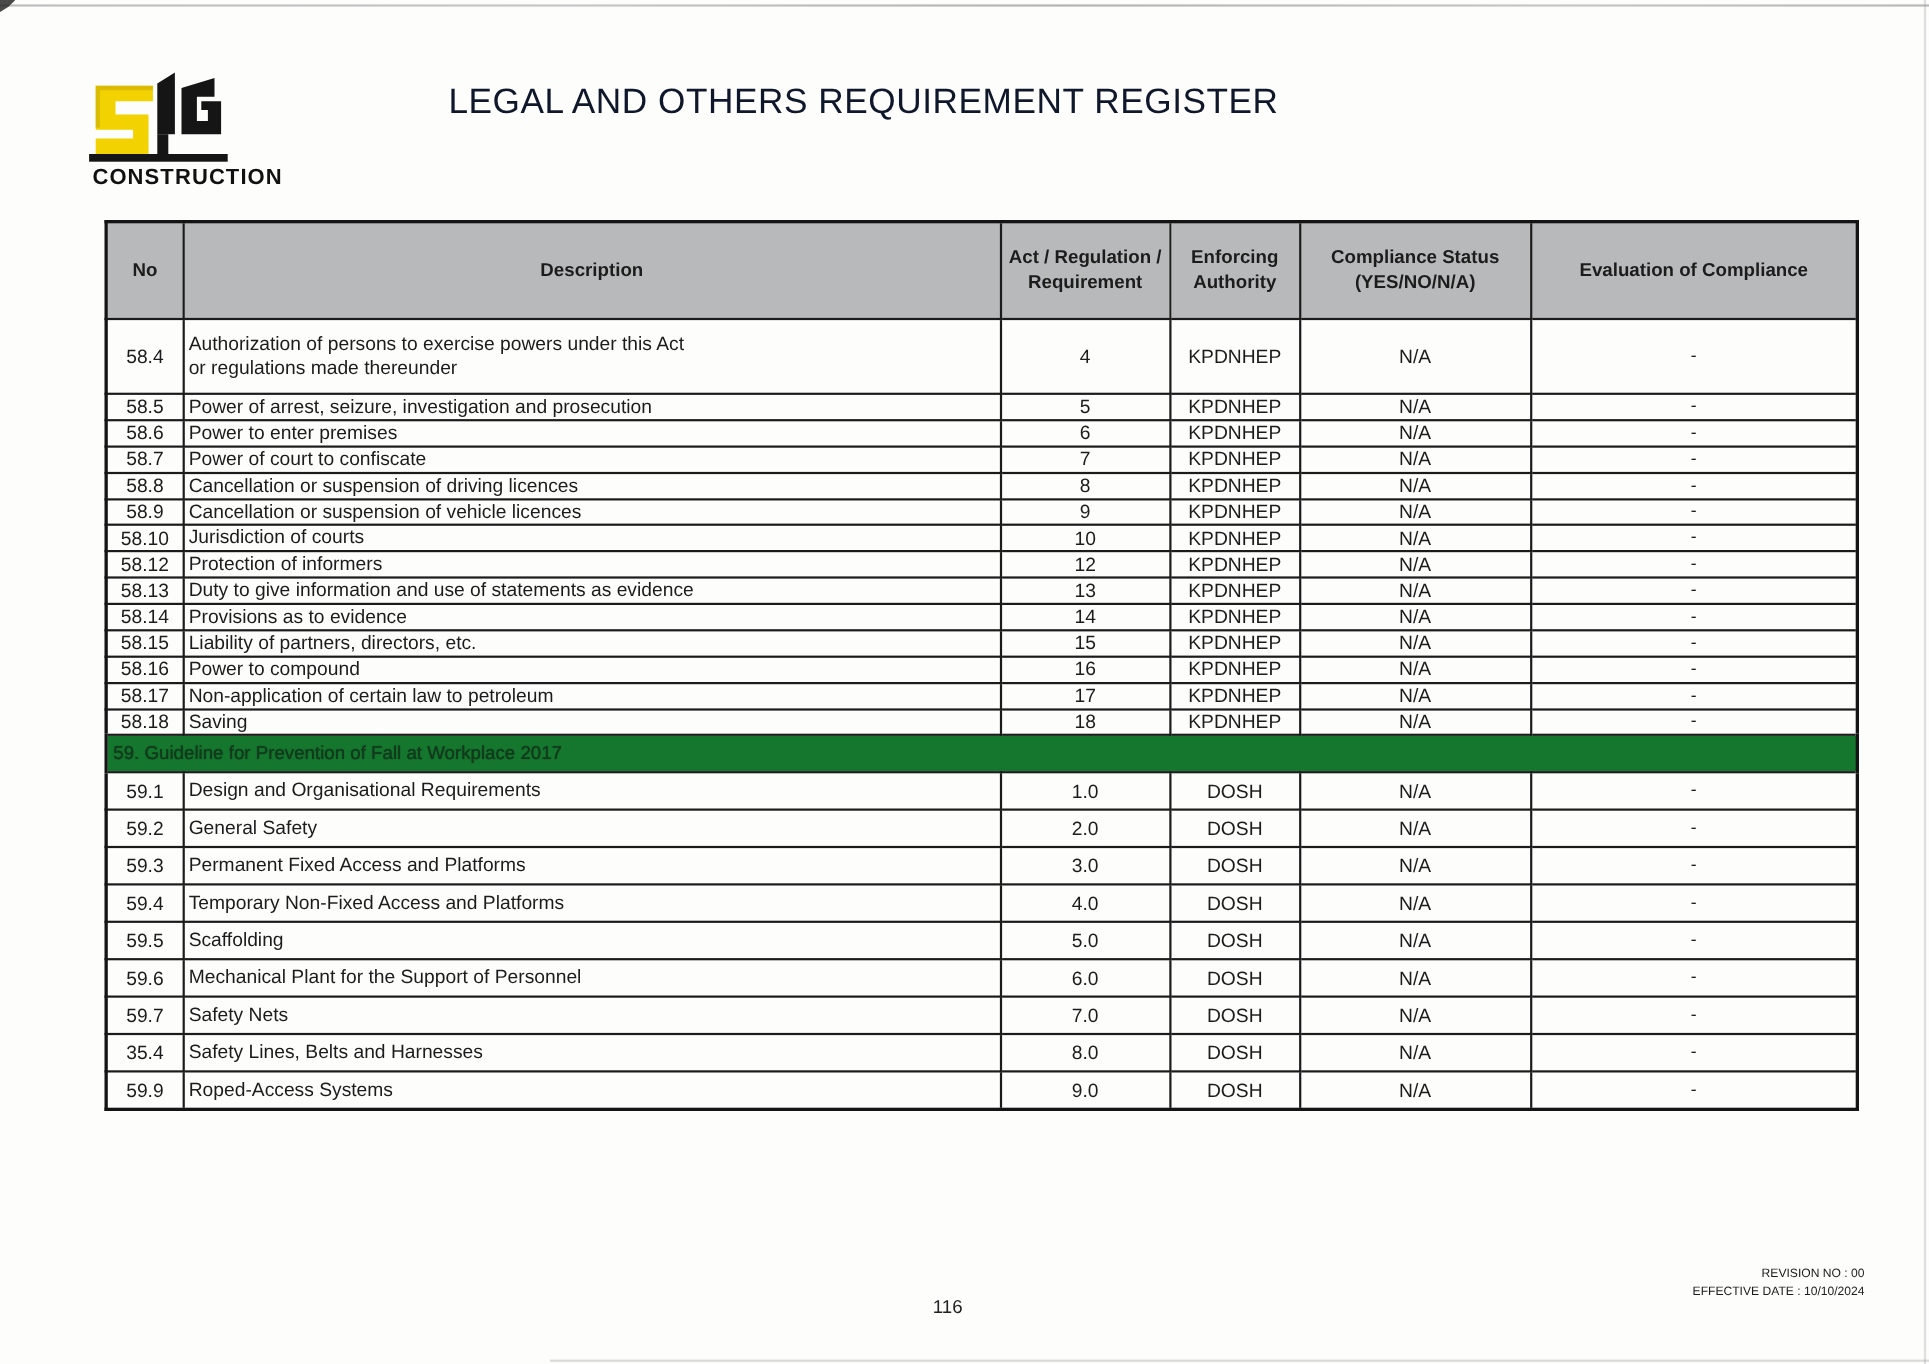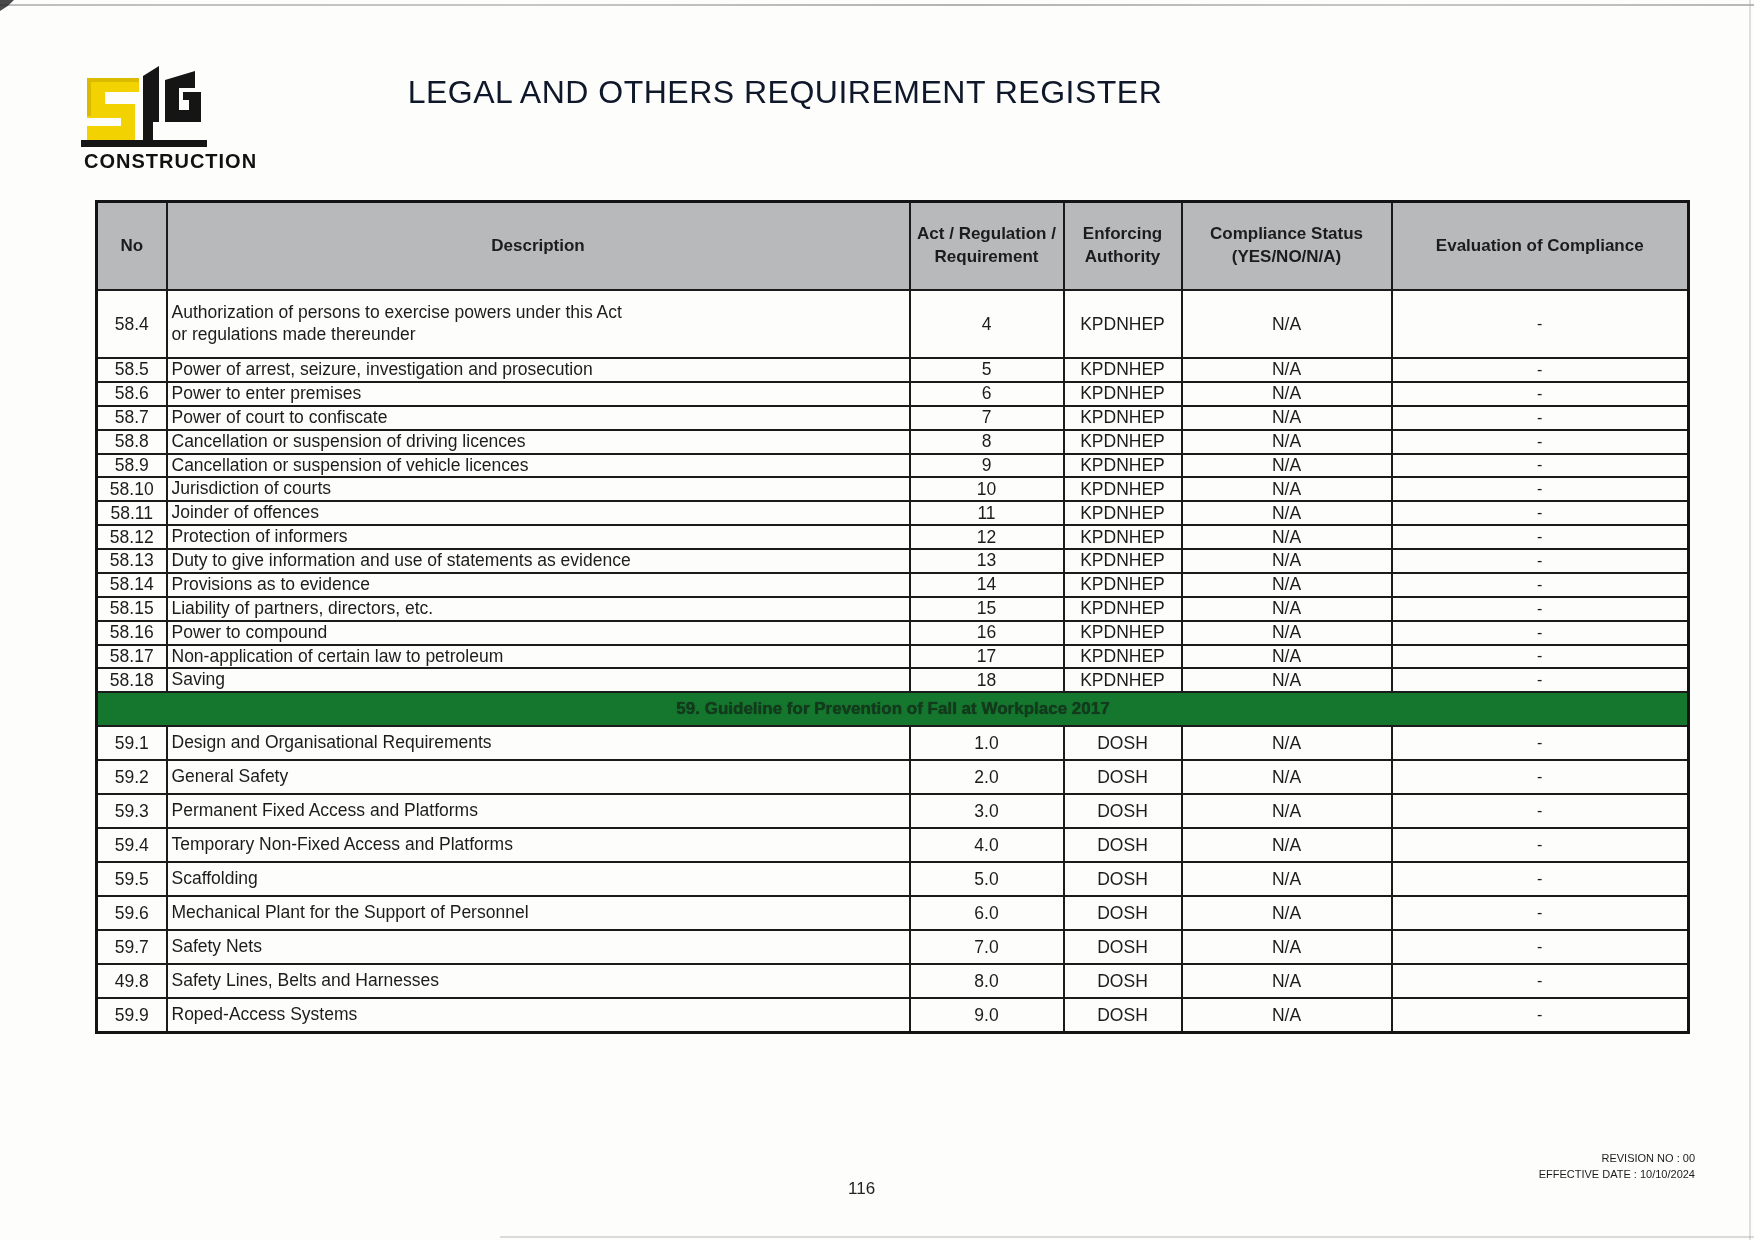--- a/index.html
+++ b/index.html
@@ -56,21 +56,21 @@
   tr.r58{height:23px;}
   tr.r58.tall{height:68px;margin-left:40px;}
   tr.r59{height:34px;}
   td.cell-no{text-align:center;}
   td.cell-description{text-align:left;padding-left:7px;white-space:pre-line;line-height:1.25;}
   td.cell-act,td.cell-authority,td.cell-status{text-align:center;}
   td.cell-evaluation{text-align:center;font-size:16px;}
   tr.section-row td{
     background:#15772e;
     height:32px;
-    font-weight:bold;font-size:17px;text-align:center;padding-left:5px;
+    font-weight:normal;font-size:17px;text-align:left;padding-left:5px;
     color:#143a1e;text-shadow:0 0 1px rgba(10,40,18,.9);
     border-left:3px solid #141414;border-right:3px solid #141414;
   }
 
   
   .page-number{
     position:absolute;left:848px;top:1179px;
     font-size:17px;color:#222;
   }
   .revision-block{
@@ -180,28 +180,20 @@
   </tr>
         <tr class="r58">
     <td class="cell-no">58.10</td>
     <td class="cell-description">Jurisdiction of courts</td>
     <td class="cell-act">10</td>
     <td class="cell-authority">KPDNHEP</td>
     <td class="cell-status">N/A</td>
     <td class="cell-evaluation">-</td>
   </tr>
         <tr class="r58">
-    <td class="cell-no">58.11</td>
-    <td class="cell-description">Joinder of offences</td>
-    <td class="cell-act">11</td>
-    <td class="cell-authority">KPDNHEP</td>
-    <td class="cell-status">N/A</td>
-    <td class="cell-evaluation">-</td>
-  </tr>
-        <tr class="r58">
     <td class="cell-no">58.12</td>
     <td class="cell-description">Protection of informers</td>
     <td class="cell-act">12</td>
     <td class="cell-authority">KPDNHEP</td>
     <td class="cell-status">N/A</td>
     <td class="cell-evaluation">-</td>
   </tr>
         <tr class="r58">
     <td class="cell-no">58.13</td>
     <td class="cell-description">Duty to give information and use of statements as evidence</td>
@@ -303,21 +295,21 @@
   </tr>
         <tr class="r59">
     <td class="cell-no">59.7</td>
     <td class="cell-description">Safety Nets</td>
     <td class="cell-act">7.0</td>
     <td class="cell-authority">DOSH</td>
     <td class="cell-status">N/A</td>
     <td class="cell-evaluation">-</td>
   </tr>
         <tr class="r59">
-    <td class="cell-no">49.8</td>
+    <td class="cell-no">35.4</td>
     <td class="cell-description">Safety Lines, Belts and Harnesses</td>
     <td class="cell-act">8.0</td>
     <td class="cell-authority">DOSH</td>
     <td class="cell-status">N/A</td>
     <td class="cell-evaluation">-</td>
   </tr>
         <tr class="r59">
     <td class="cell-no">59.9</td>
     <td class="cell-description">Roped-Access Systems</td>
     <td class="cell-act">9.0</td>

